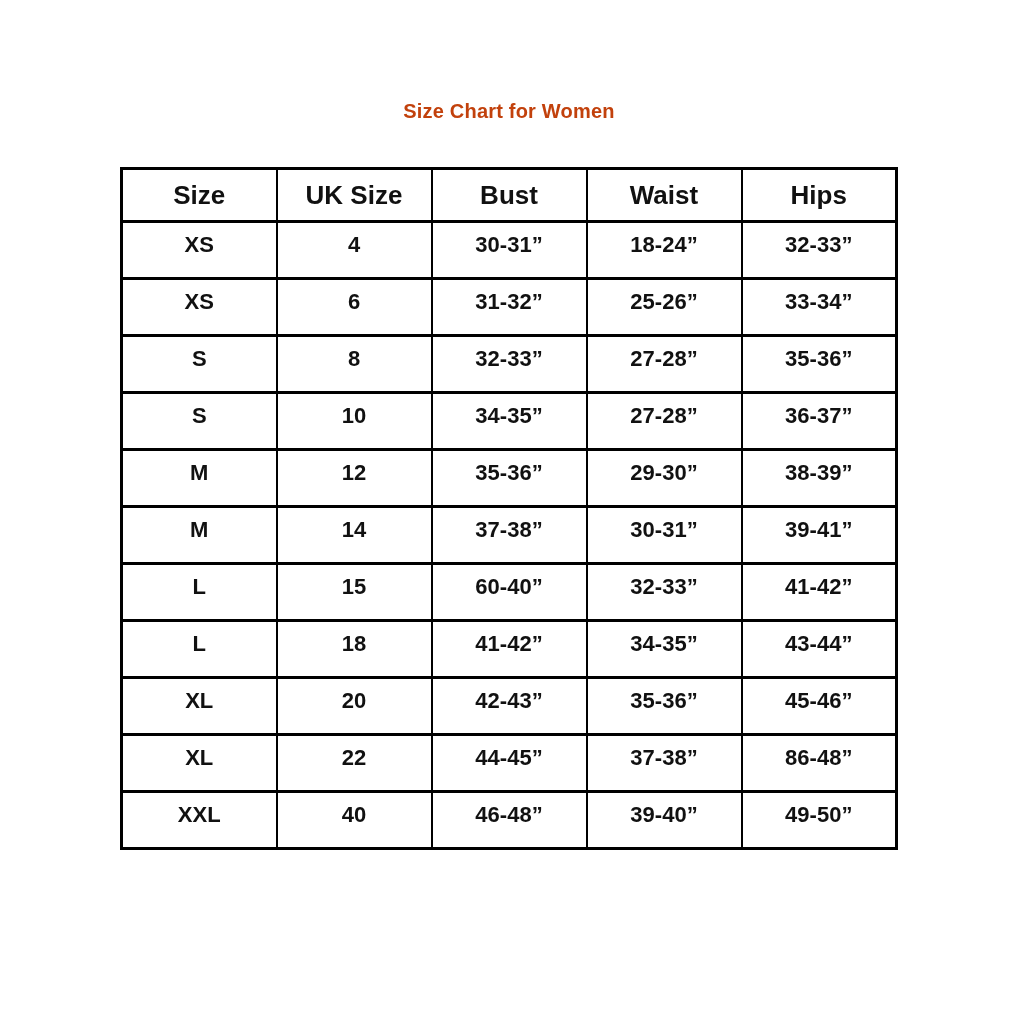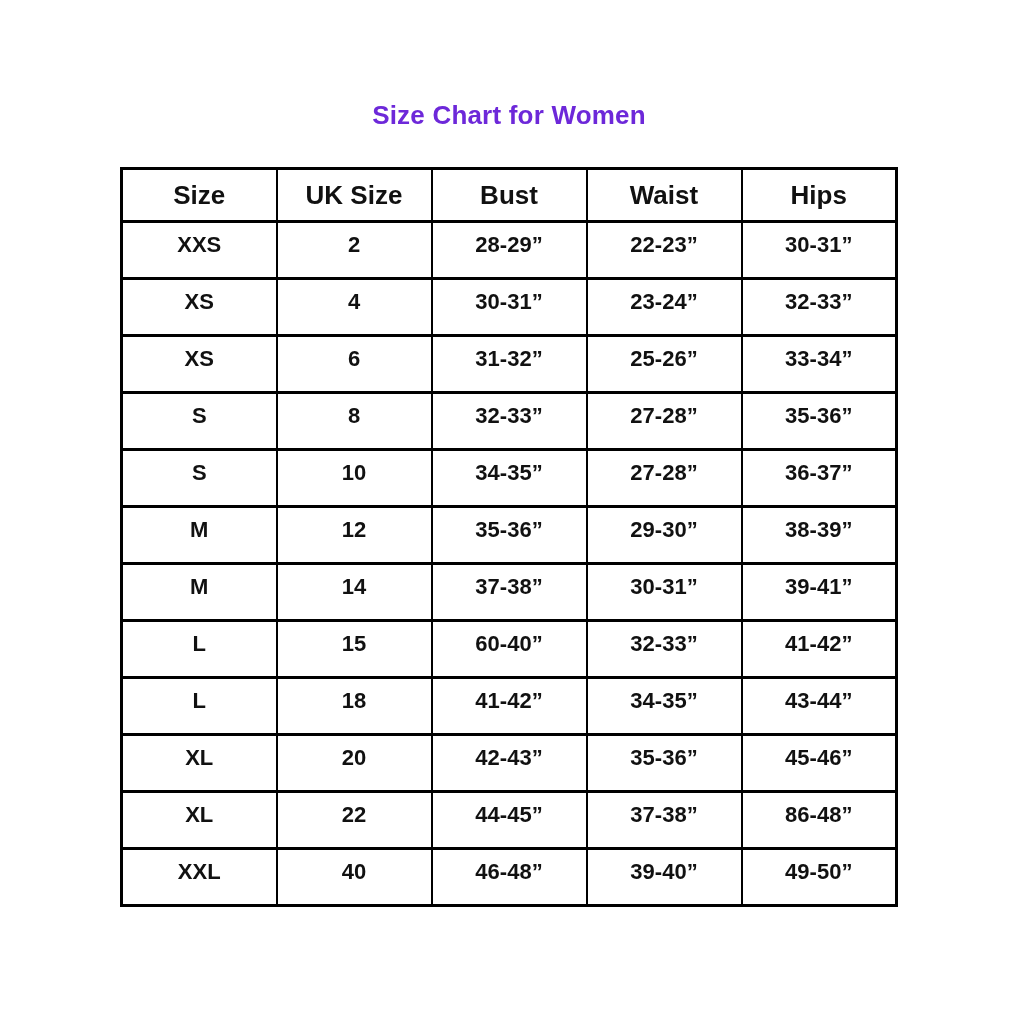--- a/index.html
+++ b/index.html
@@ -15,24 +15,24 @@
     font-family: "Liberation Sans", "DejaVu Sans", sans-serif;
     color: #111111;
     overflow: hidden;
   }
   .title {
     position: absolute;
     top: 100px;
     left: 120px;
     width: 778px;
     text-align: center;
-    font-size: 26px;
+    font-size: 20px;
     font-weight: bold;
     letter-spacing: 0.2px;
-    color: #6d28d9;
+    color: #c2410c;
   }
   table.size-chart {
     position: absolute;
     top: 167px;
     left: 120px;
     width: 778px;
     border-collapse: collapse;
     table-layout: fixed;
     background: #ffffff;
     border: 3px solid #000000;
@@ -74,31 +74,24 @@
       <tr>
           <th>Size</th>
           <th>UK Size</th>
           <th>Bust</th>
           <th>Waist</th>
           <th>Hips</th>
         </tr>
     </thead>
     <tbody>
         <tr>
-          <td>XXS</td>
-          <td>2</td>
-          <td>28-29”</td>
-          <td>22-23”</td>
-          <td>30-31”</td>
-        </tr>
-        <tr>
           <td>XS</td>
           <td>4</td>
           <td>30-31”</td>
-          <td>23-24”</td>
+          <td>18-24”</td>
           <td>32-33”</td>
         </tr>
         <tr>
           <td>XS</td>
           <td>6</td>
           <td>31-32”</td>
           <td>25-26”</td>
           <td>33-34”</td>
         </tr>
         <tr>

